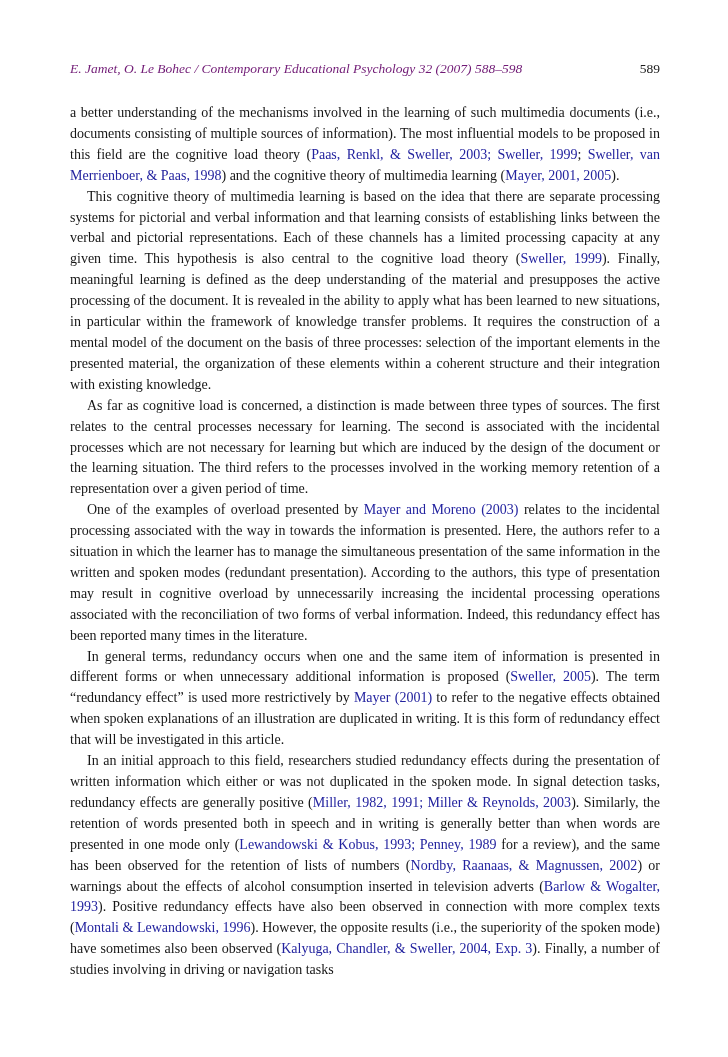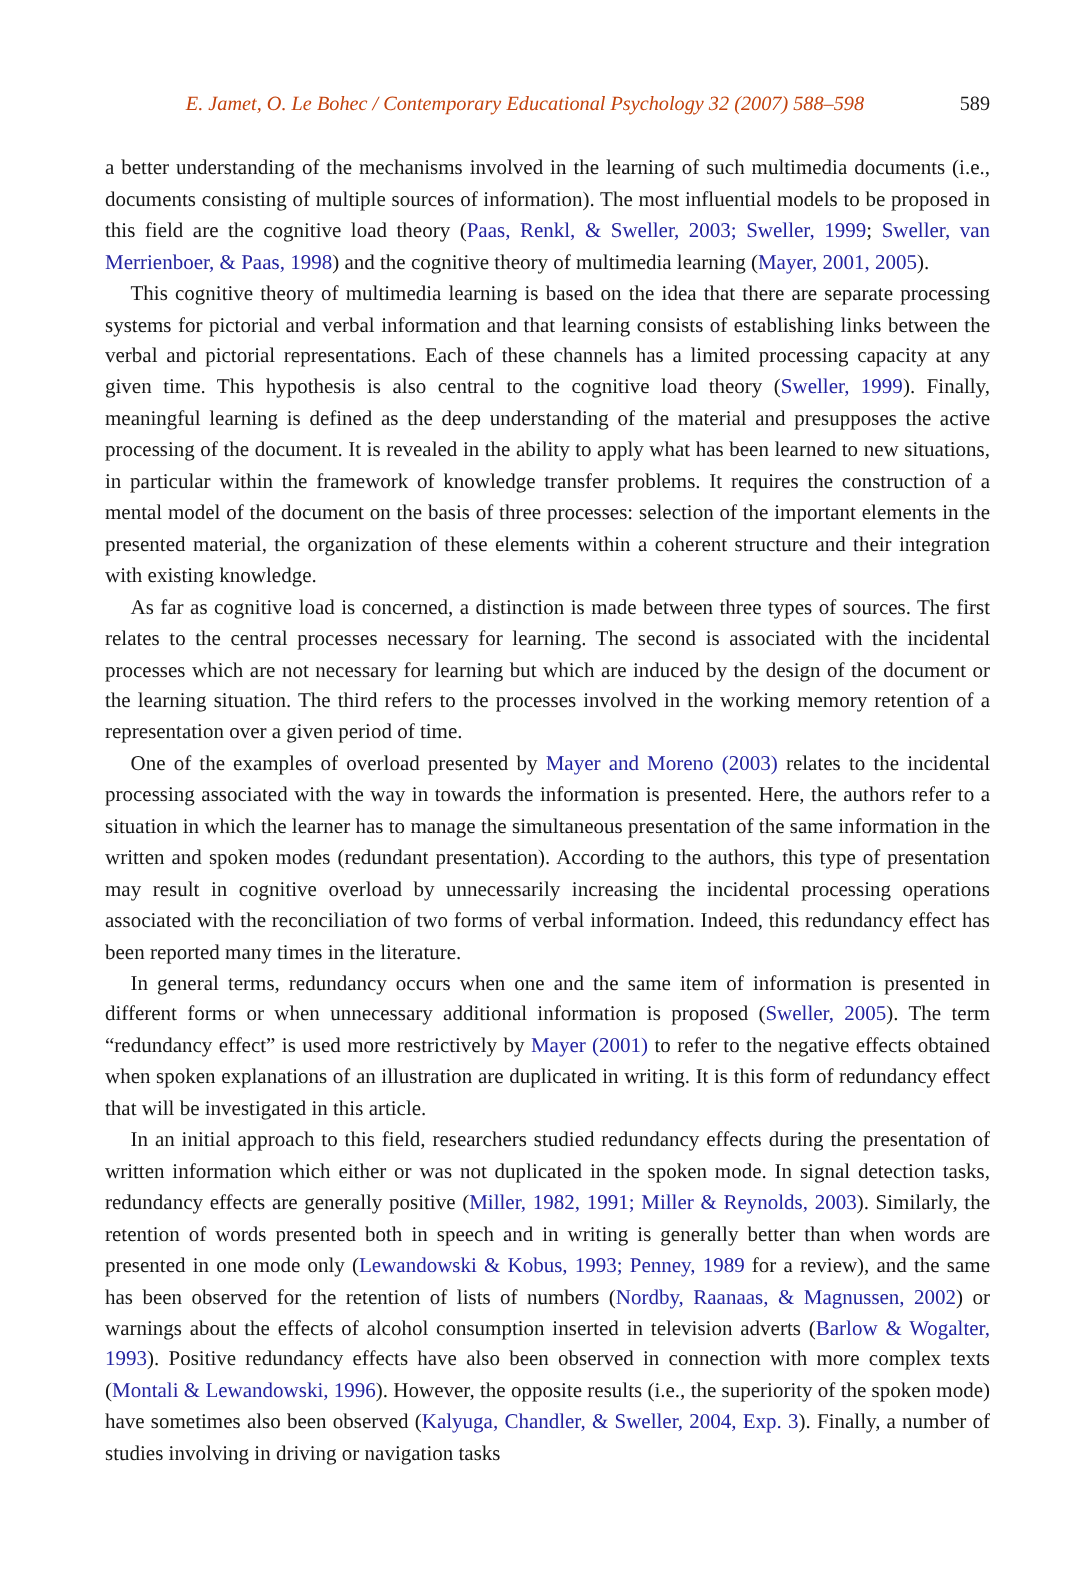--- a/index.html
+++ b/index.html
@@ -20,23 +20,22 @@
   }
   .running-head {
     position: relative;
     width: 100%;
     height: 18px;
     font-size: 13.5px;
     line-height: 18px;
   }
   .journal-line {
     display: block;
-    text-align: center;
     font-style: italic;
-    color: #c2410c;
+    color: #701a75;
     padding-right: 30px;
   }
   .page-number {
     position: absolute;
     right: 0;
     top: 0;
     font-style: normal;
     color: #1a1a1a;
     margin-left: 28px;
   }

